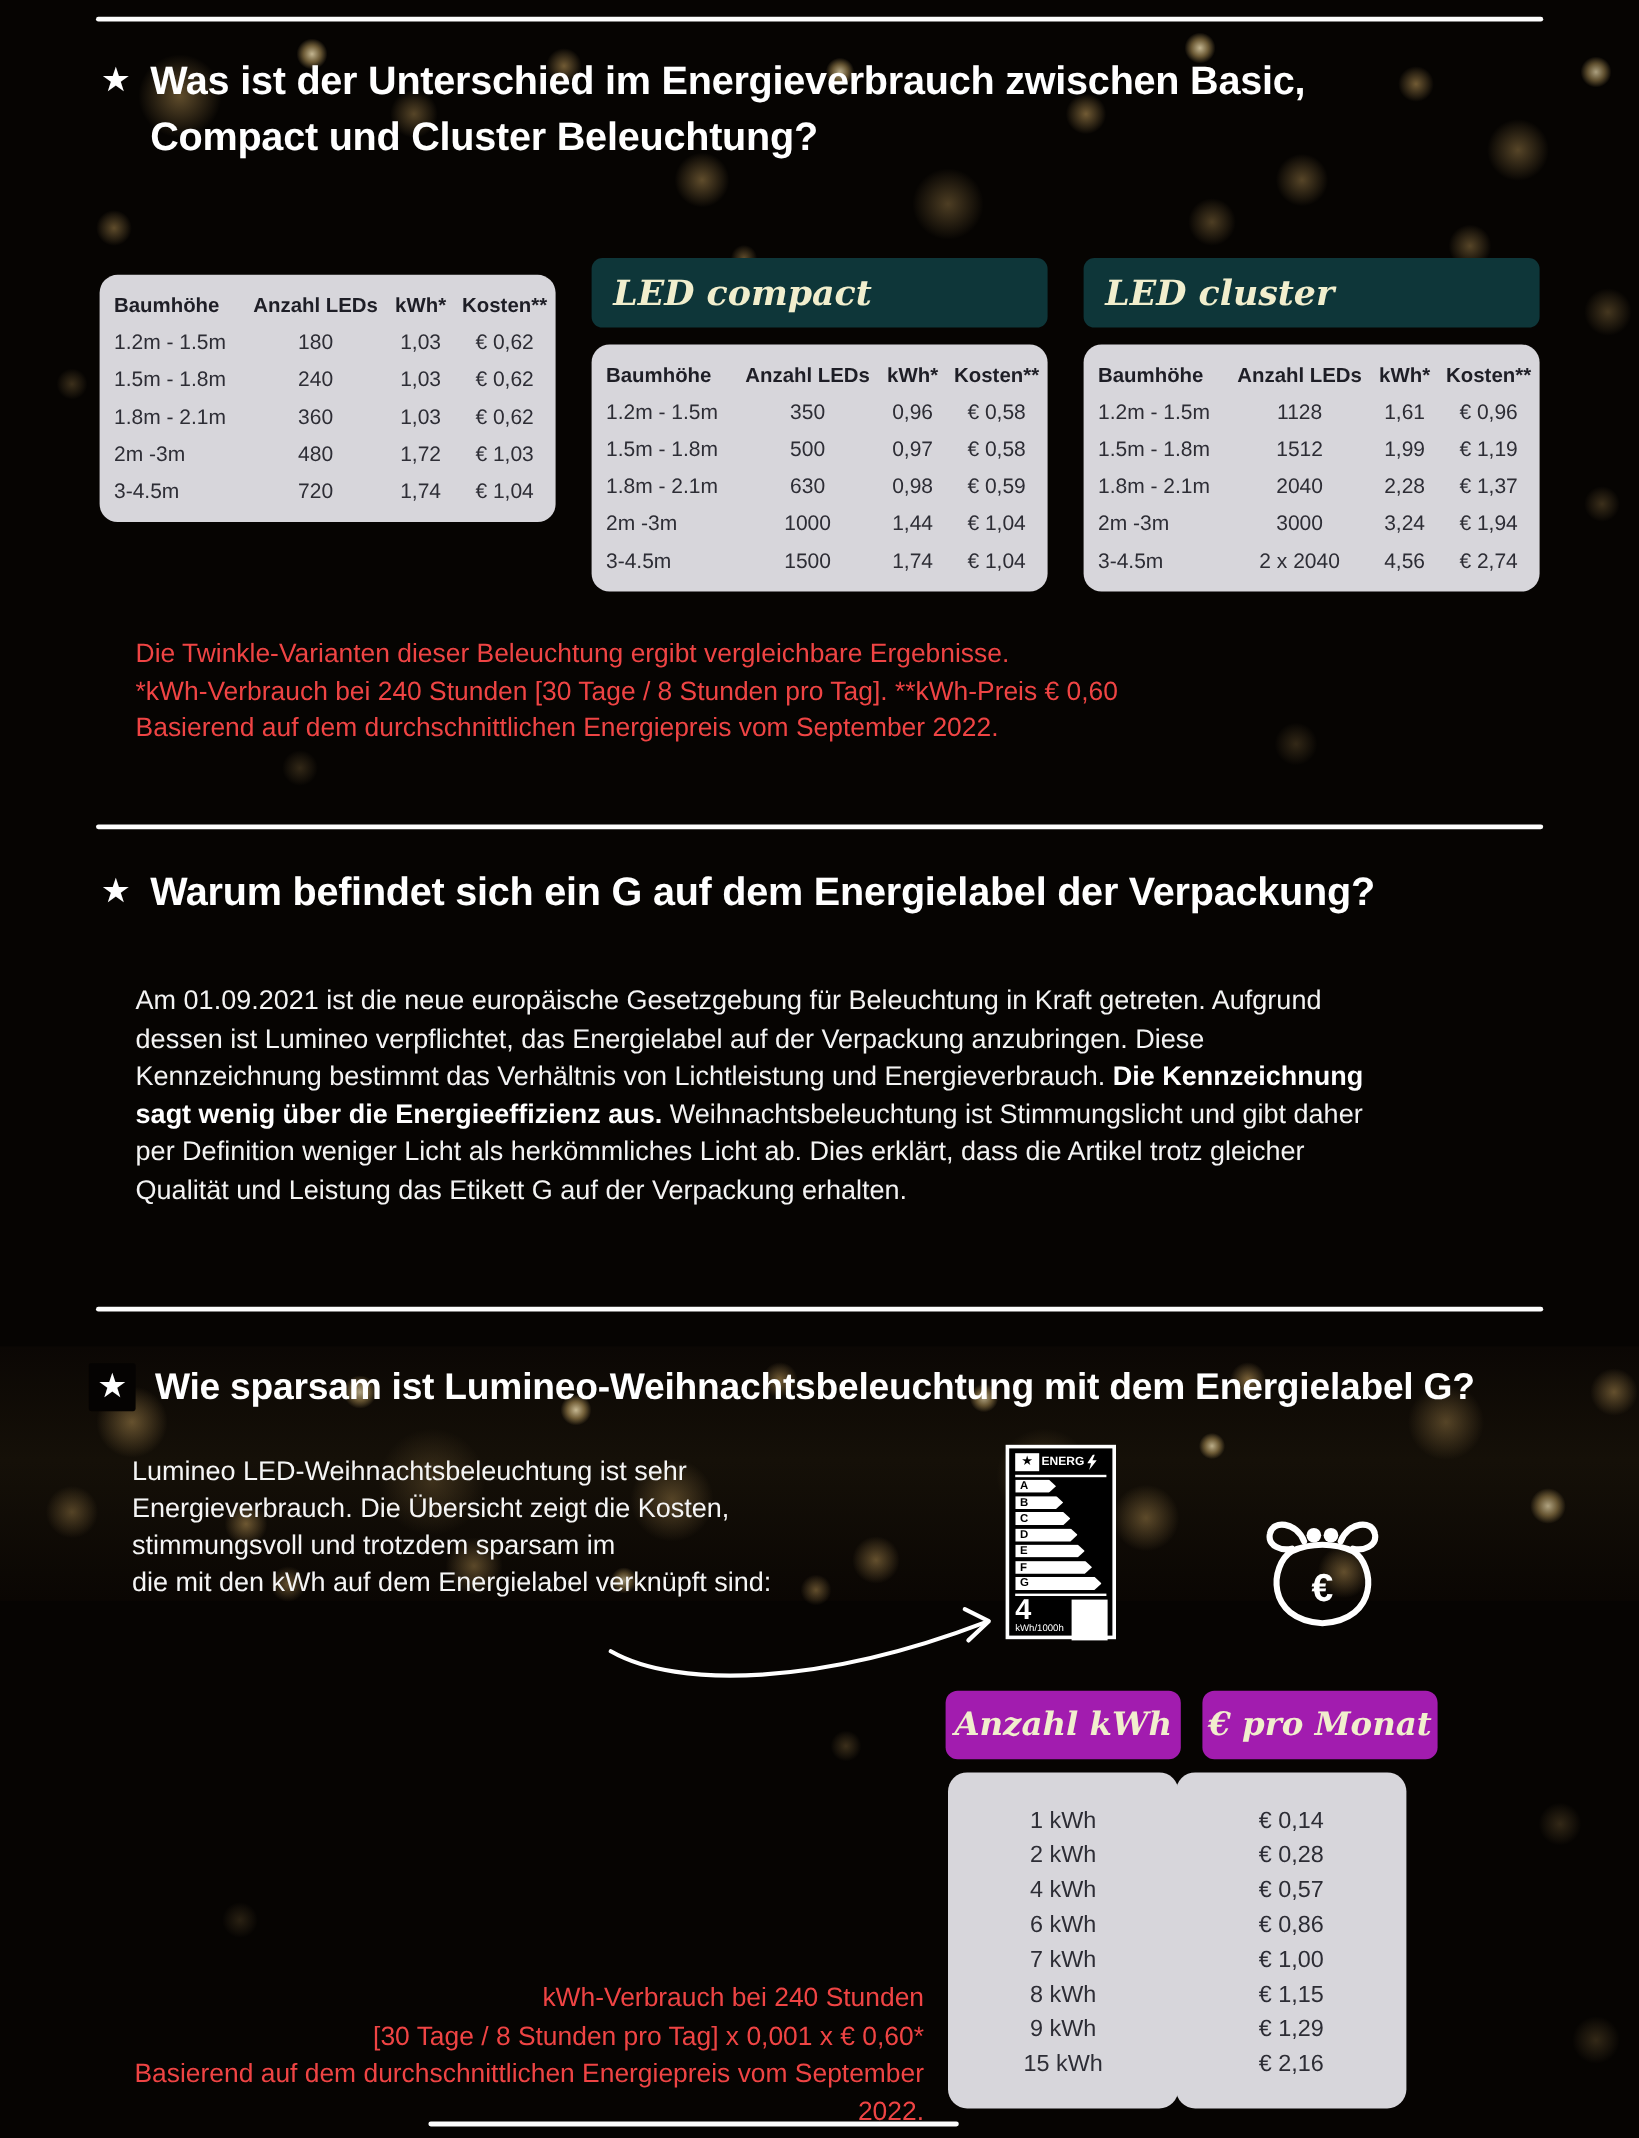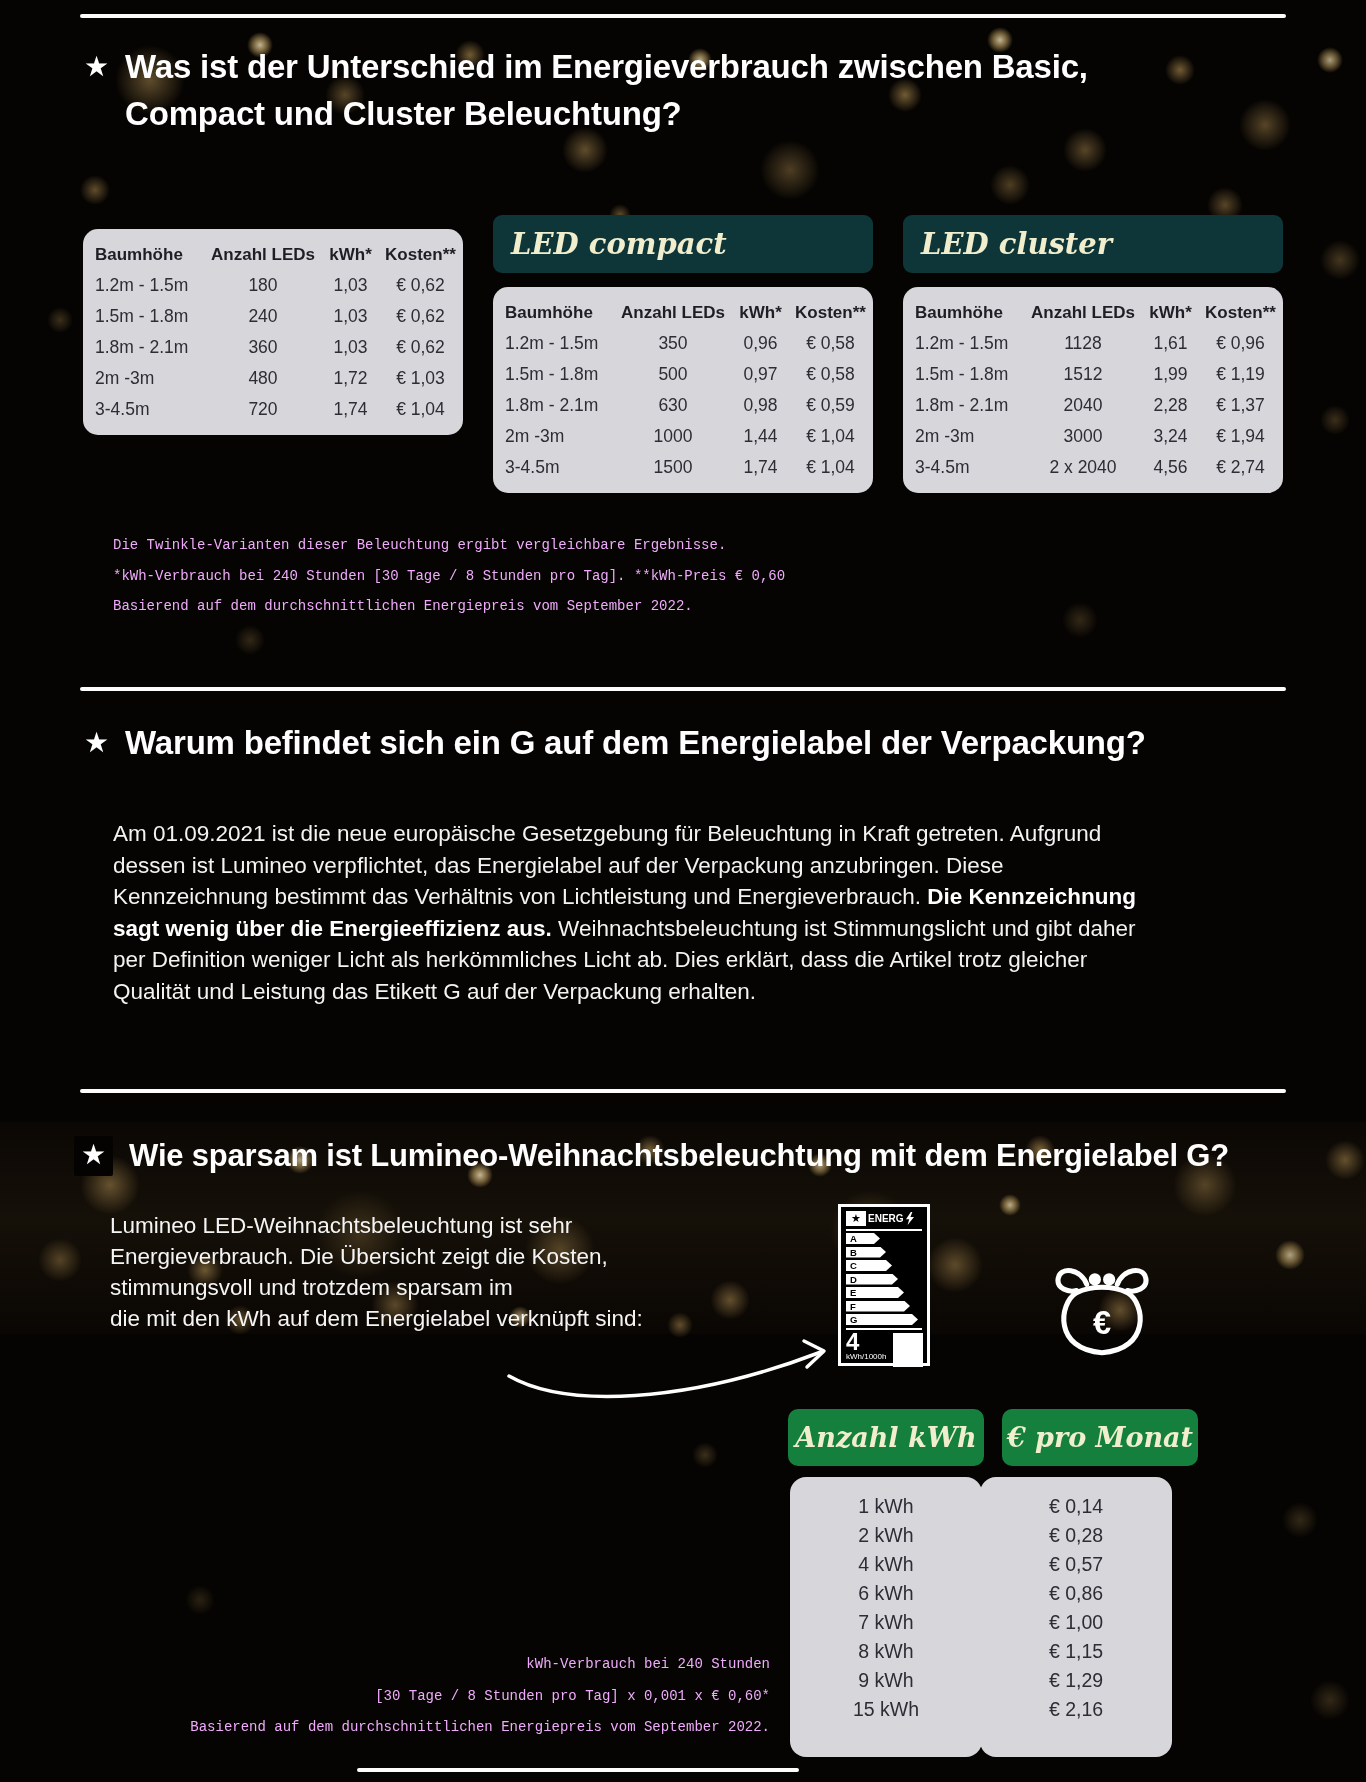--- a/index.html
+++ b/index.html
@@ -29,21 +29,21 @@
   .card{width:380px;}
   .card-header{height:58px;background:#0e3639;border-radius:9px;display:flex;align-items:center;
                padding-left:18px;box-sizing:border-box;font-family:"DejaVu Serif",serif;
                font-style:italic;font-weight:600;font-size:29px;color:#f1eecd;}
   .card-body{margin-top:14px;background:#d7d6db;border-radius:15px;padding:11px 0 9px;box-sizing:border-box;height:206px;}
   .trow{display:grid;grid-template-columns:108px 120px 55px 85px;padding-left:12px;align-items:center;
         line-height:31px;color:#2d2d35;font-size:17.5px;}
   .trow .c1{text-align:left}.trow .c2{text-align:center}.trow .c3{text-align:center}.trow .c4{text-align:center}
   .trow.thead{font-weight:bold;font-size:17px;color:#1e1e26;line-height:30px;}
   
-  .fn{font-size:14px;line-height:30.5px;color:#f0abfc;font-family:Liberation Mono, monospace;}
+  .fn{font-size:22px;line-height:30.5px;color:#ef4444;}
   .fn1{position:absolute;left:113px;top:530px;}
   .fn3{position:absolute;left:108px;top:1649px;width:662px;text-align:right;line-height:31.5px;}
   
   .para{position:absolute;left:113px;top:818px;width:1032px;font-size:22.5px;line-height:31.5px;color:#f3f3f3;margin:0;}
   .para strong{font-weight:bold;color:#fff;}
   .intro{position:absolute;left:110px;top:1210px;font-size:22.5px;line-height:31px;color:#f5f5f5;}
   
   .elabel{position:absolute;left:838px;top:1204px;width:92px;height:162px;background:#000;
           border:3px solid #fff;box-sizing:border-box;padding:3px 5px;}
   .el-top{display:flex;align-items:center;gap:2px;height:17px;}
@@ -51,26 +51,26 @@
   .el-brand{font-size:10px;font-weight:bold;color:#fff;letter-spacing:0;}
   .el-hr{height:2px;background:#fff;margin:2px 0;}
   .el-arrow{height:11px;margin-bottom:2.5px;background:#fff;display:flex;align-items:center;
             clip-path:polygon(0 0,calc(100% - 6px) 0,100% 50%,calc(100% - 6px) 100%,0 100%);}
   .el-arrow span{color:#000;font-weight:bold;font-size:9.5px;padding-left:4px;line-height:11px;}
   .el-bottom{position:relative;height:33px;margin-top:2px;}
   .el-value{font-size:24px;font-weight:bold;line-height:20px;color:#fff;}
   .el-unit{font-size:8px;color:#fff;}
   .el-chip{position:absolute;right:-1px;bottom:-2px;width:30px;height:34px;background:#fff;}
   
-  .pill{position:absolute;height:57px;width:196px;background:#15803d;border-radius:10px;
+  .pill{position:absolute;height:57px;width:196px;background:#a21caf;border-radius:10px;
         display:flex;align-items:center;justify-content:center;font-family:"DejaVu Serif",serif;
         font-style:italic;font-weight:600;font-size:27px;color:#f1eecd;}
   .pill-kwh{left:788px;top:1409px}.pill-euro{left:1002px;top:1409px}
   .listbox{position:absolute;width:192px;height:280px;background:#d7d6db;border-radius:16px;
-           box-sizing:border-box;padding-top:15px;text-align:center;color:#2d2d35;
+           box-sizing:border-box;padding-top:26px;text-align:center;color:#2d2d35;
            font-size:19.5px;line-height:29px;}
   .list-kwh{left:790px;top:1477px}.list-euro{left:980px;top:1477px}
   
   .arrow-svg{position:absolute;left:505px;top:1332px;}
   .purse-svg{position:absolute;left:1046px;top:1258px;}
 </style>
 </head>
 <body>
 
 <div class="page">

